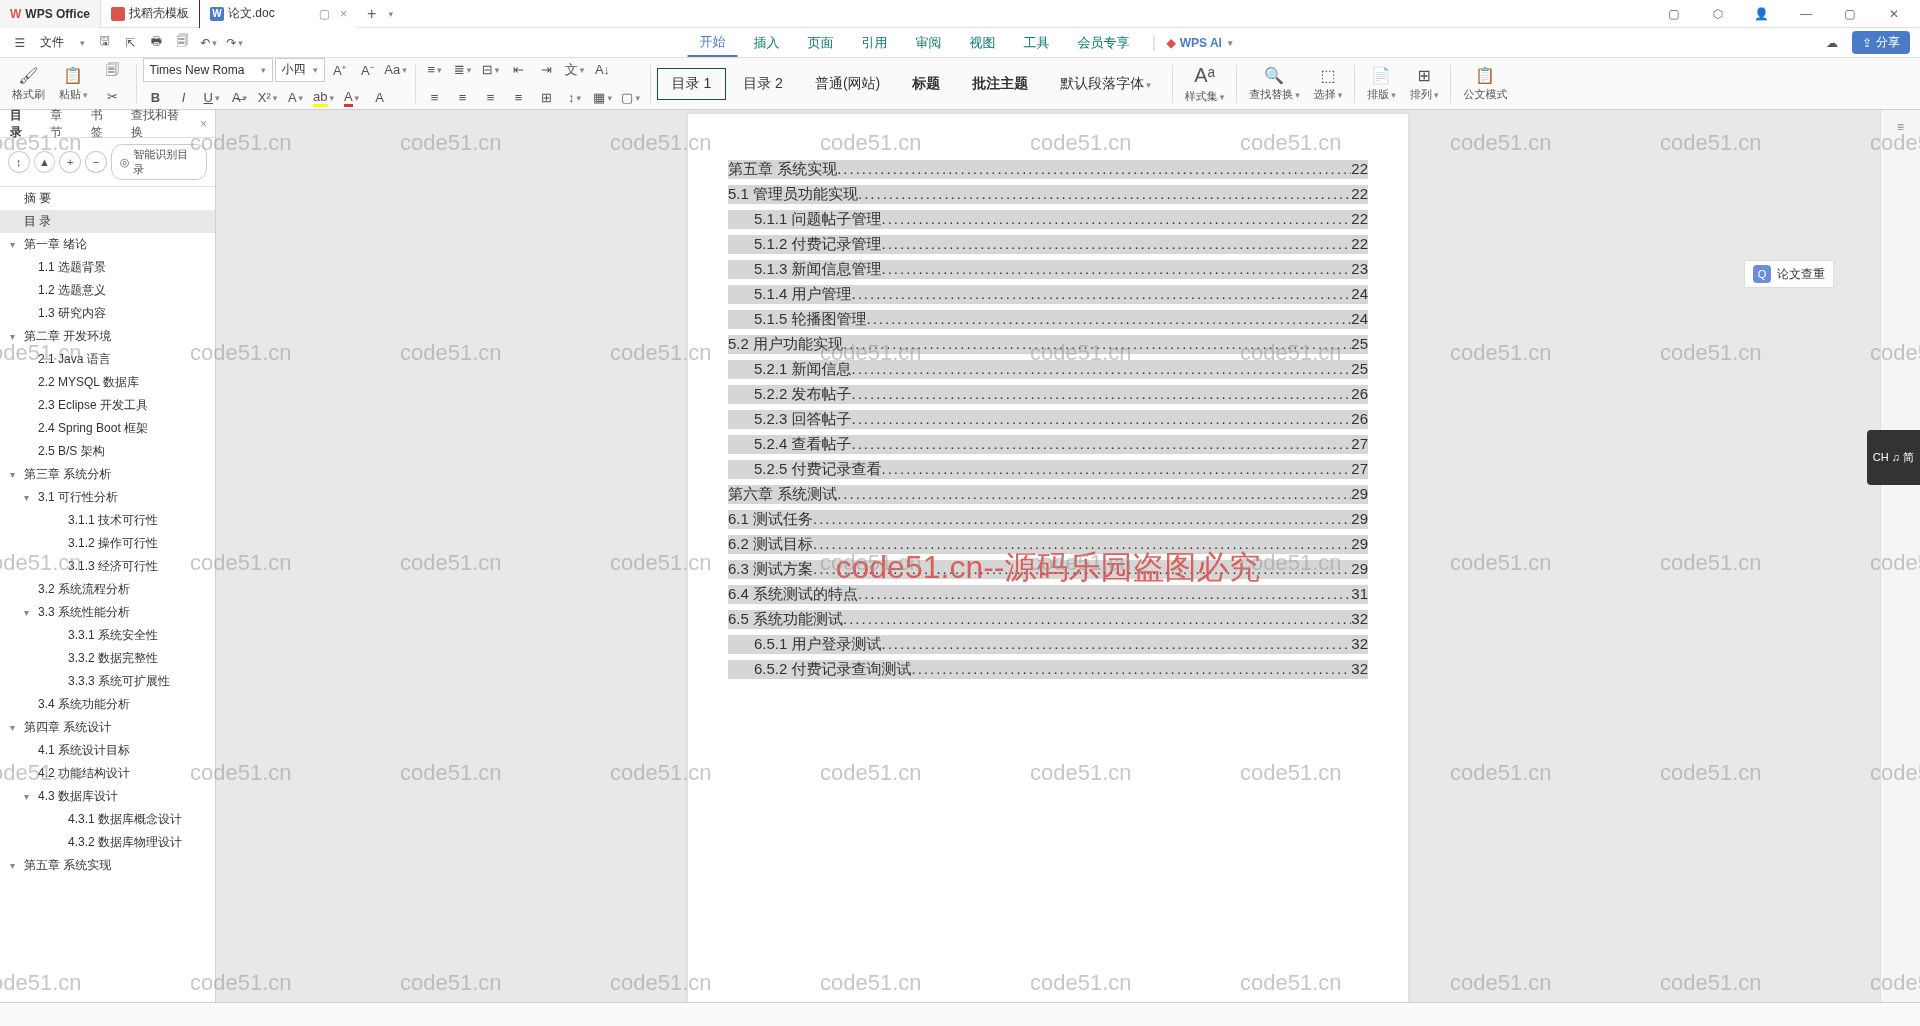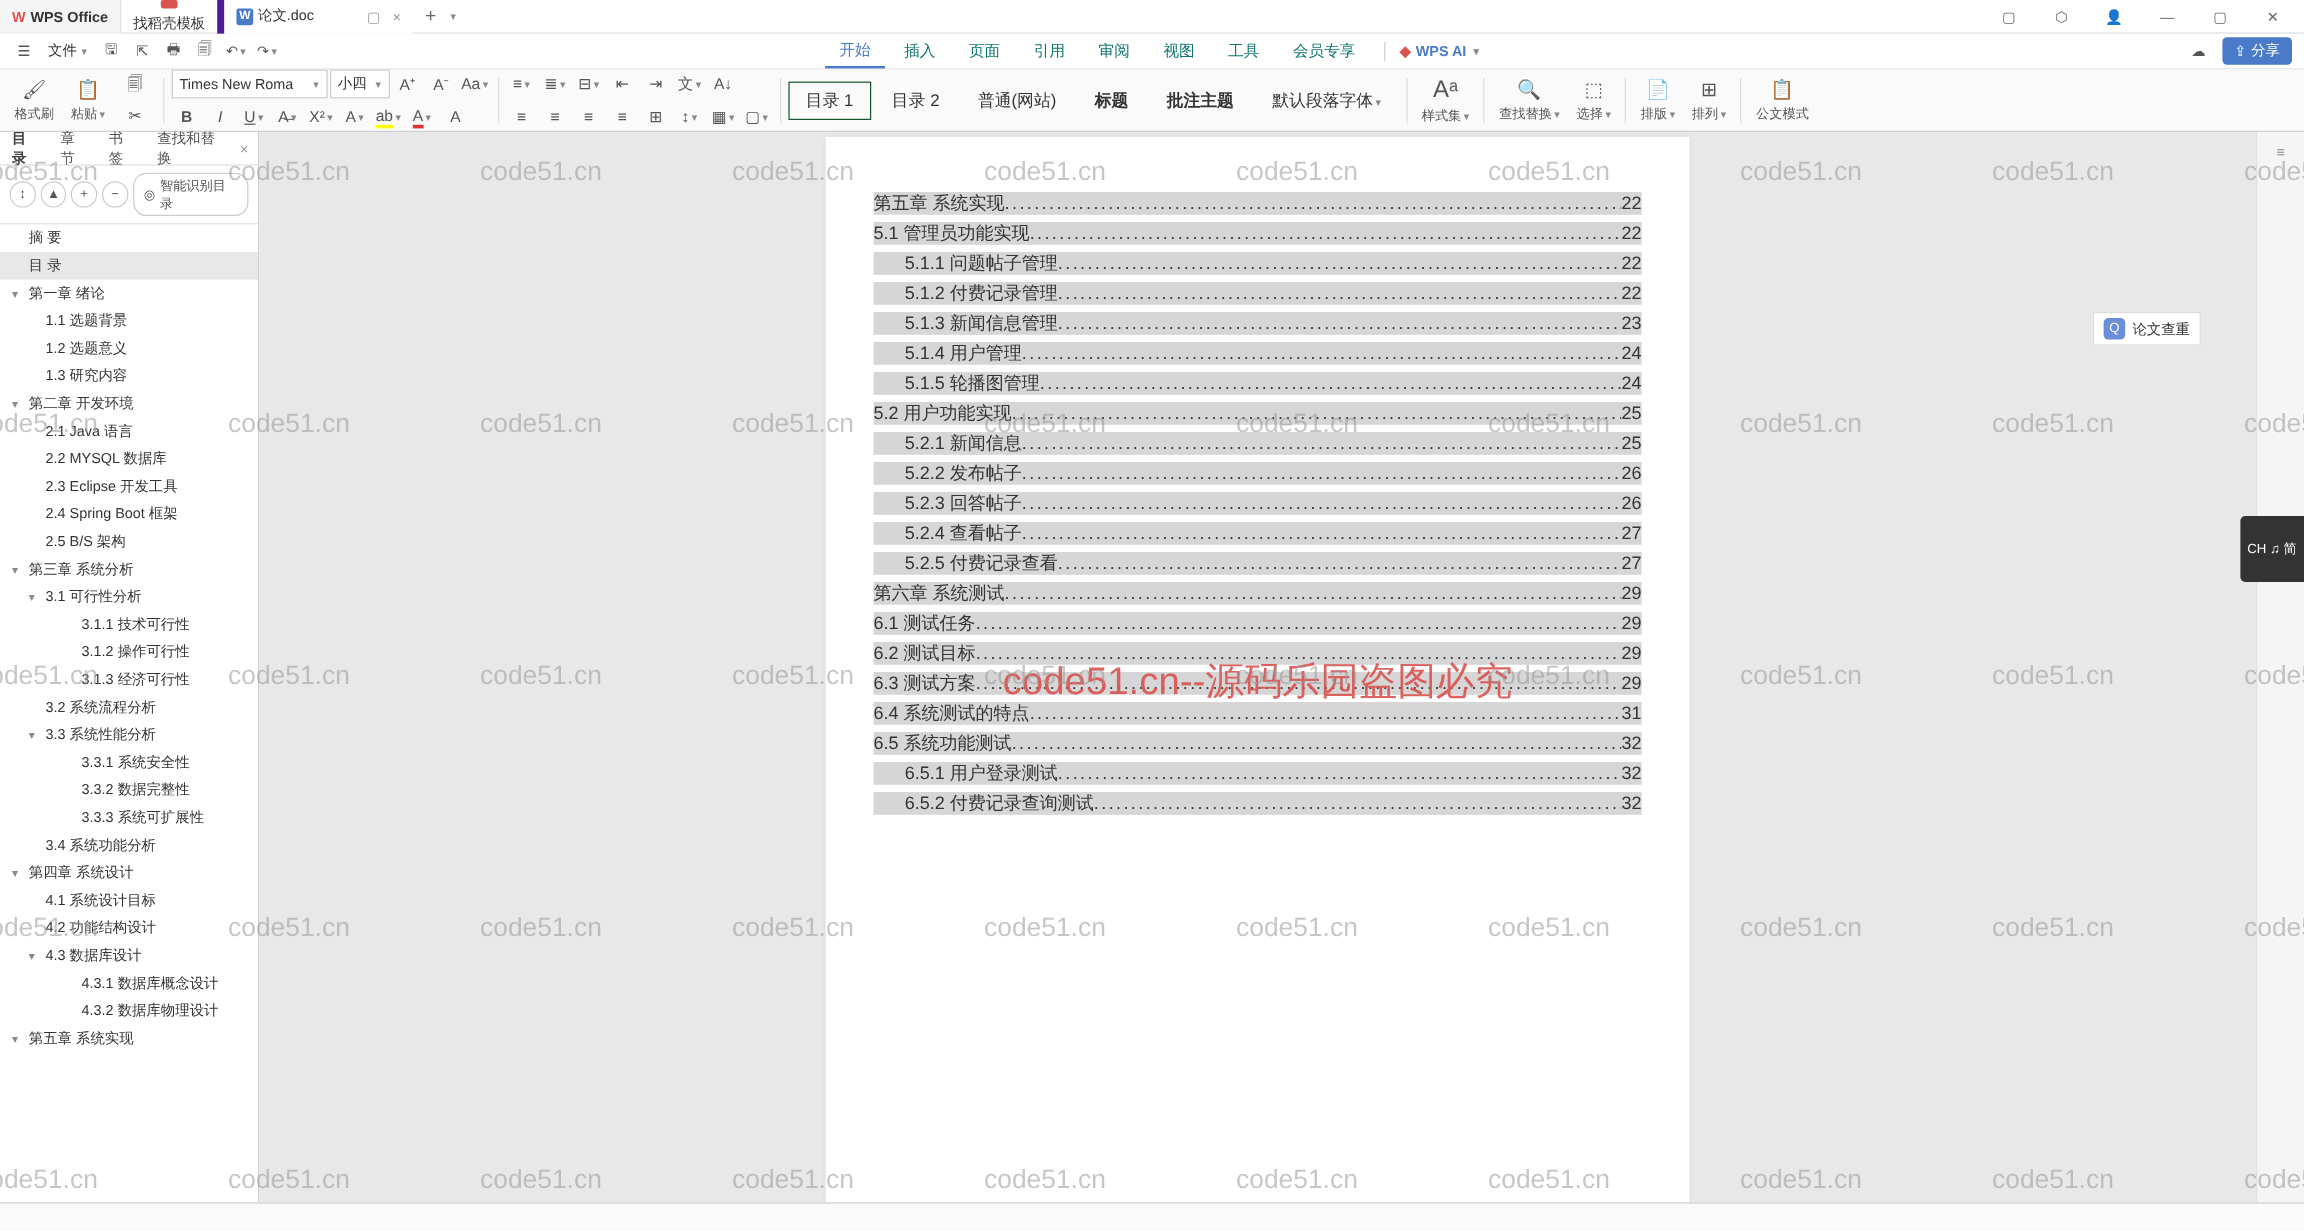--- a/index.html
+++ b/index.html
@@ -2,32 +2,32 @@
 <html><head>
 <meta charset="utf-8">
 <style>
 * { margin:0; padding:0; box-sizing:border-box; font-family:"Microsoft YaHei",Arial,sans-serif; }
 body { background:#fff; font-size:12px; color:#333; overflow:hidden; width:1920px; height:1026px; position:relative; }
 .titlebar { height:28px; display:flex; align-items:center; background:#fff; border-bottom:1px solid #e0e0e0; }
 .tab { display:flex; align-items:center; padding:0 10px; height:28px; font-size:12px; gap:4px; }
 .tab-logo { display:flex; align-items:center; gap:4px; font-weight:bold; color:#333; }
 .tab-logo .w { color:#d9534f; font-weight:bold; }
 .tab.app { background:#f5f5f5; border-right:1px solid #e0e0e0; }
-.tab.template { border-right:6px solid #4c1d95;flex-direction:column; }
+.tab.template { border-right:1px solid #4c1d95; }
 .tab.active { background:#fff; }
 .tab .icon-square { width:14px; height:14px; background:#d9534f; border-radius:2px; }
 .tab .icon-w { width:14px; height:14px; background:#4a7bc8; color:#fff; display:flex; align-items:center; justify-content:center; font-size:10px; font-weight:bold; border-radius:2px; }
 .tab-close { color:#999; cursor:pointer; margin-left:6px; }
 .tab-add { padding:0 10px; color:#666; font-size:16px; cursor:pointer; }
 .titlebar-right { margin-left:auto; display:flex; align-items:center; gap:8px; padding-right:8px; }
 .win-btn { width:36px; height:28px; display:flex; align-items:center; justify-content:center; color:#666; cursor:pointer; }
 .menubar { height:30px; display:flex; align-items:center; border-bottom:1px solid #e0e0e0; }
 .menu-left { display:flex; align-items:center; gap:2px; padding:0 8px; }
 .menu-left-btn { width:24px; height:24px; display:flex; align-items:center; justify-content:center; color:#555; cursor:pointer; }
-.file-menu { display:flex; align-items:center; gap:2px; padding:0 6px; font-size:12px; }
+.file-menu { display:flex; align-items:center; gap:14px; padding:0 6px; font-size:12px; }
 .menu-center { display:flex; align-items:center; gap:4px; margin-left:auto; margin-right:auto; position:absolute; left:50%; transform:translateX(-50%); }
 .menu-tab { padding:4px 12px; font-size:13px; color:#0f766e; cursor:pointer; }
 .menu-tab.active { color:#4a7bc8; border-bottom:2px solid #4a7bc8; }
 .menu-right { margin-left:auto; display:flex; align-items:center; gap:8px; padding-right:10px; }
 .wps-ai { color:#4a7bc8; font-weight:bold; font-size:12px; display:flex; align-items:center; gap:4px; }
 .share-btn { background:#4a7bc8; color:#fff; padding:3px 10px; border-radius:4px; font-size:12px; display:flex; align-items:center; gap:4px; }
 .toolbar { height:52px; display:flex; align-items:center; border-bottom:1px solid #d0d0d0; padding:0 6px; gap:2px; background:#fafafa; }
 .tb-group { display:flex; align-items:center; gap:2px; padding:0 4px; }
 .tb-vgroup { display:flex; flex-direction:column; align-items:center; gap:2px; padding:0 6px; font-size:11px; color:#555; }
 .tb-btn { width:26px; height:24px; display:flex; align-items:center; justify-content:center; color:#555; cursor:pointer; font-size:13px; }

